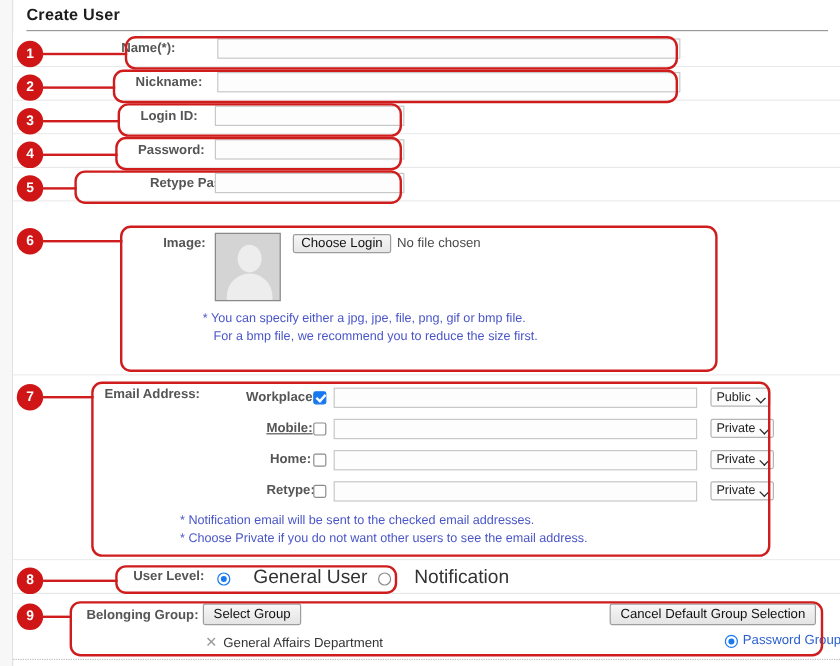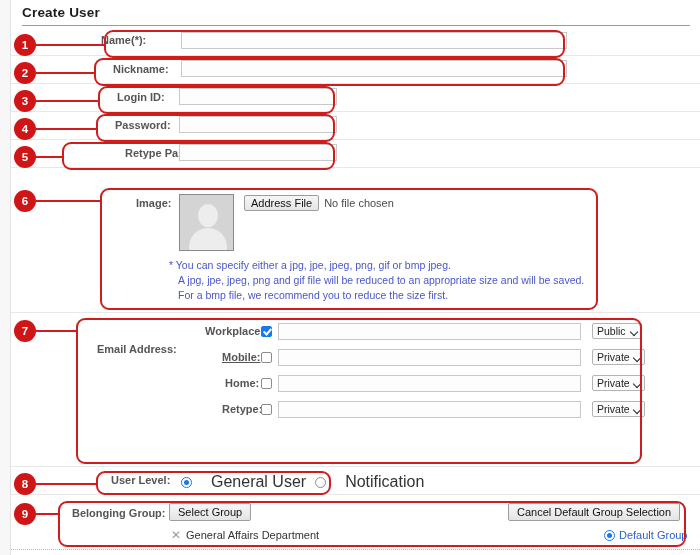--- a/index.html
+++ b/index.html
@@ -124,31 +124,30 @@
     <input class="tin" type="password" style="position: absolute; left: 168px; top: 4px; width: 158px;" value="" placeholder="">
   </div>
 
   <div class="row" style="top:168px;height:145px;">
     <span class="lbl" style="position:absolute;left:125px;top:29px;">Image:</span>
     <div class="avatar" style="position:absolute;left:168px;top:26px;">
       <div class="head"></div>
       <div class="body"></div>
     </div>
     <div style="position:absolute;left:233px;top:27px;white-space:nowrap;">
-      <span class="filebtn">Address File</span><span class="filetxt">No file chosen</span>
+      <span class="filebtn">Choose Login</span><span class="filetxt">No file chosen</span>
     </div>
     <div style="position:absolute;left:158px;top:90px;">
-      <div class="note">* You can specify either a jpg, jpe, jpeg, png, gif or bmp jpeg.</div>
-      <div class="note" style="padding-left:9px;">A jpg, jpe, jpeg, png and gif file will be reduced to an appropriate size and will be saved.</div>
+      <div class="note">* You can specify either a jpg, jpe, file, png, gif or bmp file.</div>
       <div class="note" style="padding-left:9px;">For a bmp file, we recommend you to reduce the size first.</div>
     </div>
   </div>
 
   <div class="row" style="top:313px;height:154px;">
-    <span class="lbl" style="position:absolute;left:76px;top:30px;margin-left:10px;">Email Address:</span>
+    <span class="lbl" style="position:absolute;left:76px;top:10px;">Email Address:</span>
 
     <div style="position:absolute;left:0;top:11px;width:100%;">
       <span class="lbl" style="position:absolute;left:194px;top:1px;">Workplace:</span>
       <input type="checkbox" class="cbx" checked="" style="position: absolute; left: 250px; top: 2px;">
       <input class="tin" style="position: absolute; left: 267px; top: -1px; width: 303px;" value="">
       <span class="selwrap" style="position:absolute;left:581px;top:-1px;">
         <select class="sel" style="width:50px;">
           <option>Public</option>
         </select>
       </span>
@@ -180,38 +179,42 @@
       <span class="lbl" style="position:absolute;left:211px;top:1px;">Retype:</span>
       <input type="checkbox" class="cbx" style="position: absolute; left: 250px; top: 2px;">
       <input class="tin" style="position: absolute; left: 267px; top: -1px; width: 303px;" value="">
       <span class="selwrap" style="position:absolute;left:581px;top:-1px;">
         <select class="sel" style="width:53px;">
           <option>Private</option>
         </select>
       </span>
     </div>
 
+    <div style="position:absolute;left:139px;top:114px;">
+      <div class="note">* Notification email will be sent to the checked email addresses.</div>
+      <div class="note">* Choose Private if you do not want other users to see the email address.</div>
+    </div>
   </div>
 
   <div class="row" style="top:467px;height:28px;">
     <span class="lbl" style="position:absolute;left:100px;top:7px;">User Level:</span>
     <span style="position:absolute;left:170px;top:6px;white-space:nowrap;">
       <input type="radio" name="ulevel" class="rdo" checked="" style=""><span class="rlbl">General User</span><input type="radio" name="ulevel" class="rdo" style=""><span class="rlbl">Notification</span>
     </span>
   </div>
 
   <div class="row" style="top:495px;height:55px;border-bottom:none;">
     <span class="lbl" style="position:absolute;left:61px;top:12px;">Belonging Group:</span>
     <button class="btn" style="position:absolute;left:158px;top:8px;">Select Group</button>
     <button class="btn" style="position:absolute;left:497px;top:8px;">Cancel Default Group Selection</button>
     <div style="position:absolute;left:160px;top:33px;white-space:nowrap;">
       <span class="xicon">✕</span><span class="grpitem">General Affairs Department</span>
     </div>
     <span style="position:absolute;left:593px;top:33px;white-space:nowrap;">
-      <input type="radio" name="dgroup" class="rdo" checked="" style=""><span class="dgtxt">Default Group</span>
+      <input type="radio" name="dgroup" class="rdo" checked="" style=""><span class="dgtxt">Password Group</span>
     </span>
   </div>
   <div class="dotted" style="top:549px;"></div>
 
   <div class="badge" style="left:14px;top:34px;">1</div>
   <div class="connector" style="left:34px;top:44px;width:72px;"></div>
   <div class="callout" style="left:104px;top:30px;width:461px;height:28px;"></div>
 
   <div class="badge" style="left:14px;top:62px;">2</div>
   <div class="connector" style="left:34px;top:72px;width:62px;"></div>

